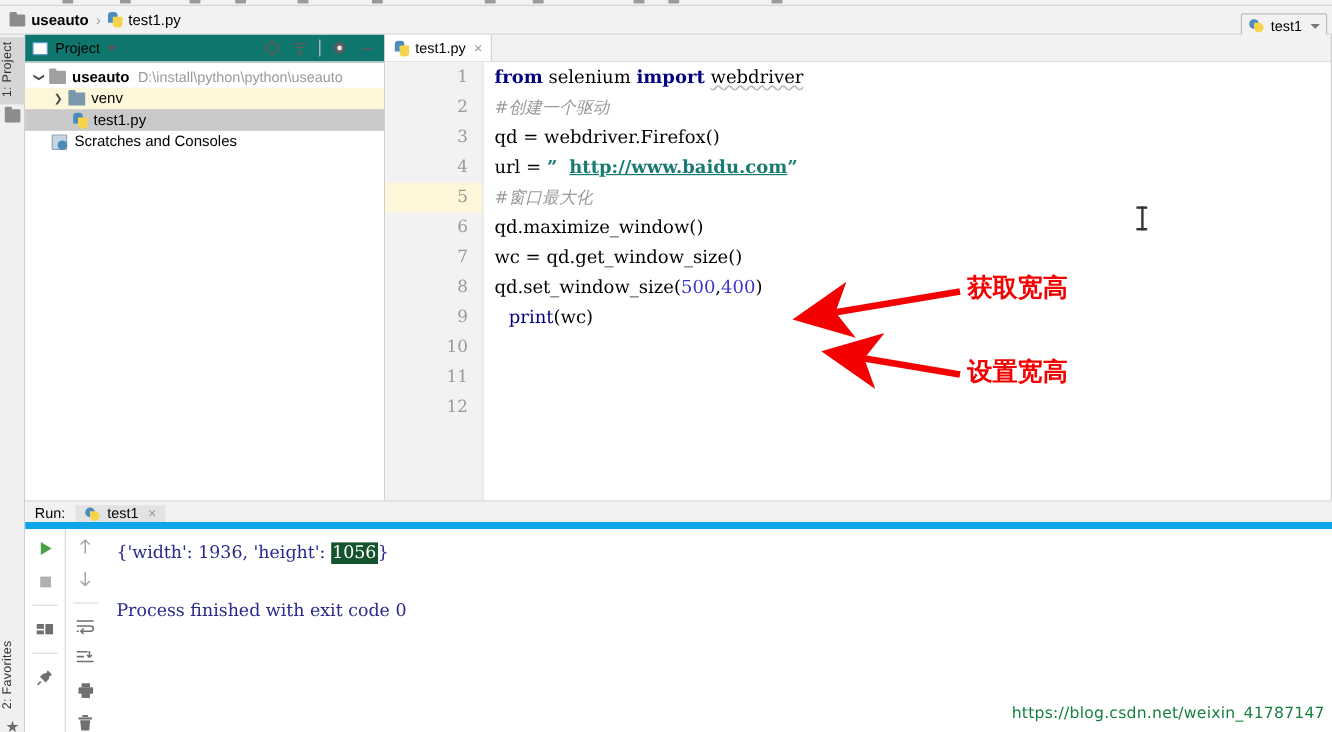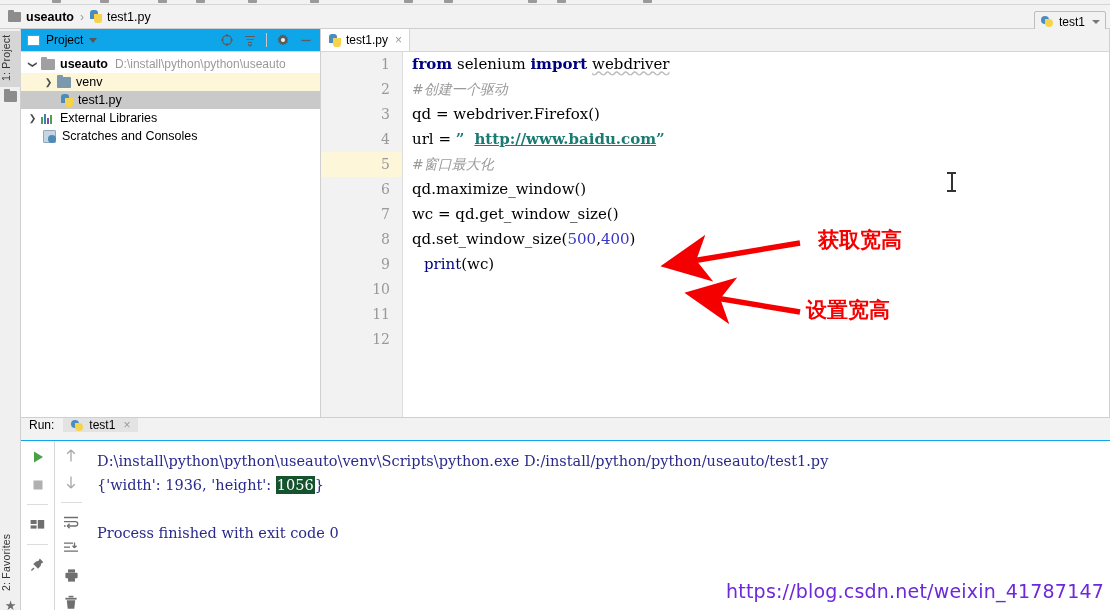--- a/index.html
+++ b/index.html
@@ -81,21 +81,21 @@
     position: absolute; left: 4px; top: 570px; width: 13px; height: 13px;
     color: #6d6d6d; font-size: 13px; line-height: 13px; text-align: center;
   }
 
   
   .project-panel {
     position: absolute; left: 21px; top: 29px; width: 300px; height: 388px;
     background: #ffffff; border-right: 1px solid #cfcfcf;
   }
   .pp-header {
-    height: 23px; background: #0ea5e9; border-bottom: 1px solid #d6d6d6;
+    height: 23px; background: #0f766e; border-bottom: 1px solid #d6d6d6;
     display: flex; align-items: center; padding: 0 4px 0 6px; justify-content: space-between;
   }
   .pp-title-ico {
     width: 13px; height: 11px; background: #ffffff;
     border: 1.6px solid #5c9ccc; border-radius: 1px; margin-right: 6px;
   }
   .pp-title { font-size: 12px; color: #000; }
   .pp-caret {
     margin-left: 6px; width: 0; height: 0;
     border-left: 4px solid transparent; border-right: 4px solid transparent;
@@ -219,22 +219,22 @@
     position: absolute; color: #f50000; font-size: 21px; font-weight: bold;
     font-family: "DejaVu Sans", sans-serif; white-space: nowrap;
   }
 
   
   .run-panel {
     position: absolute; left: 21px; top: 417px; width: 1089px; height: 193px;
     background: #ffffff; border-top: 1px solid #cfcfcf;
   }
   .run-head {
-    height: 23px; background: #f2f2f2; border-bottom: 1px solid #0ea5e9;
-    display: flex; align-items: flex-start;
+    height: 23px; background: #f2f2f2; border-bottom: 6px solid #0ea5e9;
+    display: flex; align-items: flex-end;
   }
   .run-label {
     display: flex; align-items: center; padding: 0 9px 0 8px; font-size: 12px; color: #000;
   }
   .run-tab {
     display: flex; align-items: center; padding: 0 8px; background: #e3e3e3;
     font-size: 12px; color: #000;
   }
   .run-tab .close { margin-left: 8px; color: #9a9a9a; }
   .py-ico-round {
@@ -259,21 +259,21 @@
   .console {
     flex: 1 1 auto; background: #ffffff; padding: 8px 0 0 10px;
     font-family: "DejaVu Serif", serif; font-size: 14.5px; color: #2a2a8c;
   }
   .console .cl { height: 24px; line-height: 24px; white-space: pre; }
   .hl-sel { background: #14532d; color: #ffffff; padding: 1px 1px; }
   .console .gap { height: 24px; }
 
   .watermark {
     position: absolute; right: 6px; bottom: 8px;
-    color: #6d28d9; font-size: 19px; font-family: "DejaVu Sans", sans-serif;
+    color: #15803d; font-size: 13px; font-family: "DejaVu Sans", sans-serif;
     letter-spacing: 0.2px;
   }
 
   
   .run-config {
     position: absolute; right: 4px; top: 6px; height: 21px;
     display: flex; align-items: center; padding: 0 5px 0 6px;
     background: #f2f2f2; border: 1px solid #bdbdbd; border-radius: 2px;
     font-size: 12px;
   }
@@ -372,30 +372,20 @@
         <span class="arrow right"></span>
         <span class="ico-folder blue"></span>
         <span class="tree-label">venv</span>
       </div>
 
       <div class="tree-row sel-grey indent-2">
         <span class="py-ico"></span>
         <span class="tree-label">test1.py</span>
       </div>
 
-      <div class="tree-row">
-        <span class="arrow right"></span>
-        <span class="ico-lib">
-          <i style="height:7px;background:#4aa34a"></i>
-          <i style="height:10px;background:#3d7fb5"></i>
-          <i style="height:6px;background:#7b4ab5"></i>
-          <i style="height:9px;background:#4aa34a"></i>
-        </span>
-        <span class="tree-label">External Libraries</span>
-      </div>
 
       <div class="tree-row indent-1">
         <span class="ico-scr"></span>
         <span class="tree-label">Scratches and Consoles</span>
       </div>
     </div>
   </div>
 
   <div class="editor-area">
     <div class="tabbar">
@@ -456,21 +446,21 @@
   <div class="anno-layer">
     <svg width="1110" height="610" style="position:absolute;left:0;top:0">
       <defs>
         <marker id="ah" markerWidth="9" markerHeight="9" refX="7.6" refY="4.5" orient="auto">
           <path d="M9,4.5 L0,0.2 L2.4,4.5 L0,8.8 Z" fill="#f50000"></path>
         </marker>
       </defs>
       <line x1="800" y1="243" x2="668" y2="265" stroke="#f50000" stroke-width="5.5" marker-end="url(#ah)"></line>
       <line x1="800" y1="312" x2="692" y2="294" stroke="#f50000" stroke-width="5.5" marker-end="url(#ah)"></line>
     </svg>
-    <div class="anno-text" style="left:806px; top:226px;margin-left:12px;">获取宽高</div>
+    <div class="anno-text" style="left:806px; top:226px;">获取宽高</div>
     <div class="anno-text" style="left:806px; top:296px;">设置宽高</div>
   </div>
 
   <div class="run-panel">
     <div class="run-head">
       <div class="run-label">Run:</div>
       <div class="run-tab">
         <span class="py-ico-round"></span>
         <span>test1</span>
         <span class="close">×</span>
@@ -541,21 +531,20 @@
         <span class="rt">
           <svg width="14" height="15" viewBox="0 0 14 15">
             <rect x="4.6" y="0.8" width="4.8" height="1.6" fill="#6f6f6f"></rect>
             <rect x="1.4" y="2.8" width="11.2" height="1.8" fill="#6f6f6f"></rect>
             <path d="M2.8 5.2h8.4l-.9 8.6H3.7z" fill="#6f6f6f"></path>
           </svg>
         </span>
       </div>
 
       <div class="console">
-        <div class="cl">D:\install\python\python\useauto\venv\Scripts\python.exe D:/install/python/python/useauto/test1.py</div>
         <div class="cl"><span>{'width': 1936, 'height': </span><span class="hl-sel">1056</span><span>}</span></div>
         <div class="gap"></div>
         <div class="cl">Process finished with exit code 0</div>
       </div>
     </div>
 
     <div class="watermark">https://blog.csdn.net/weixin_41787147</div>
   </div>
 
 </div>

